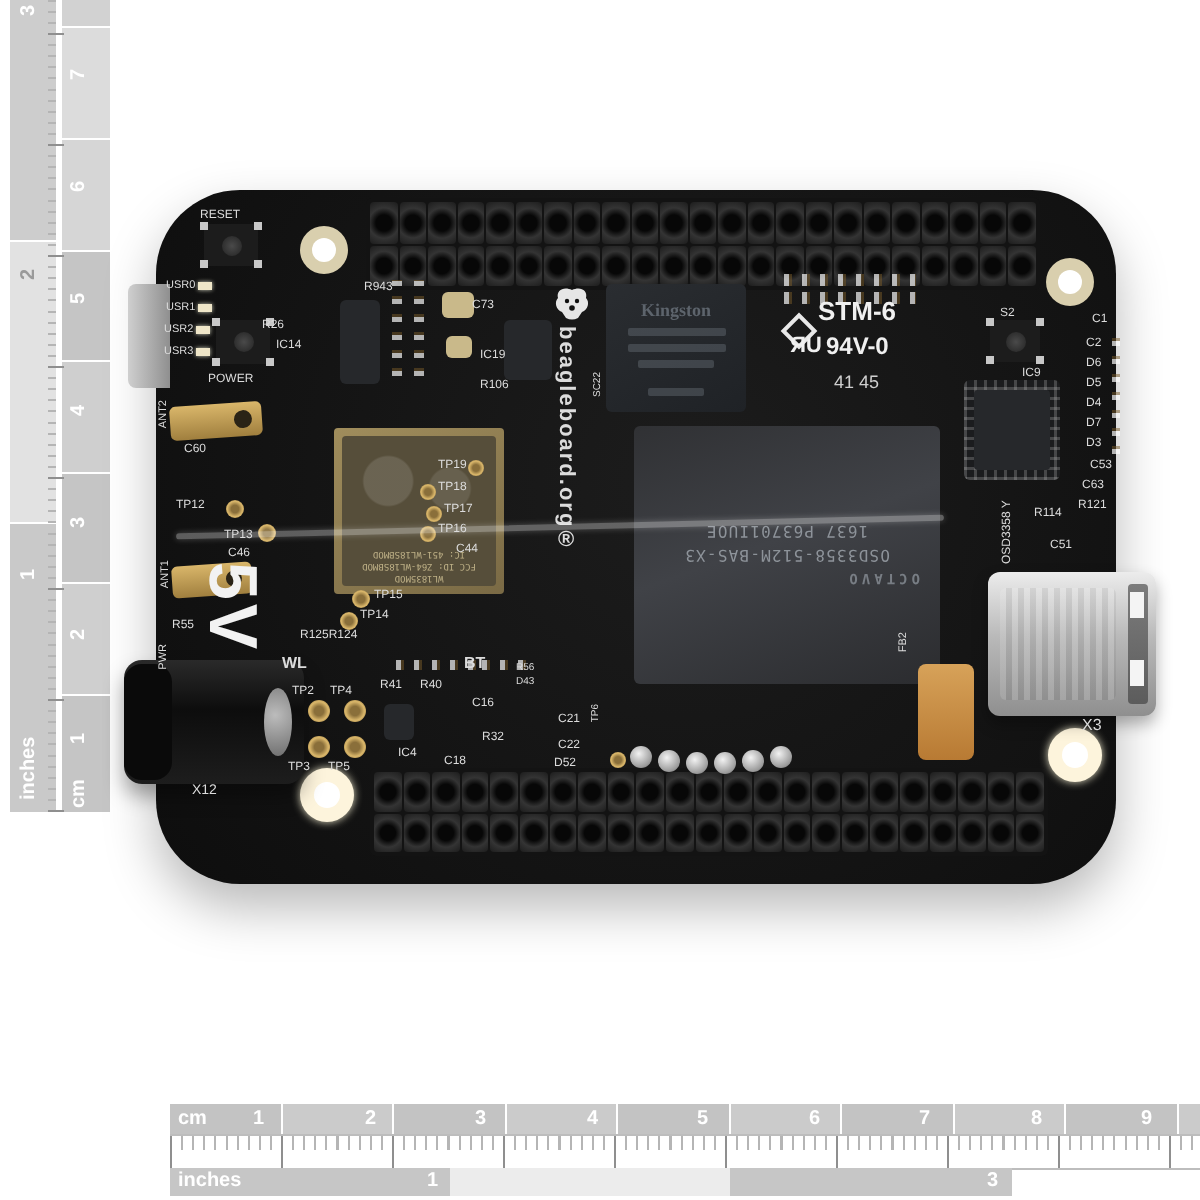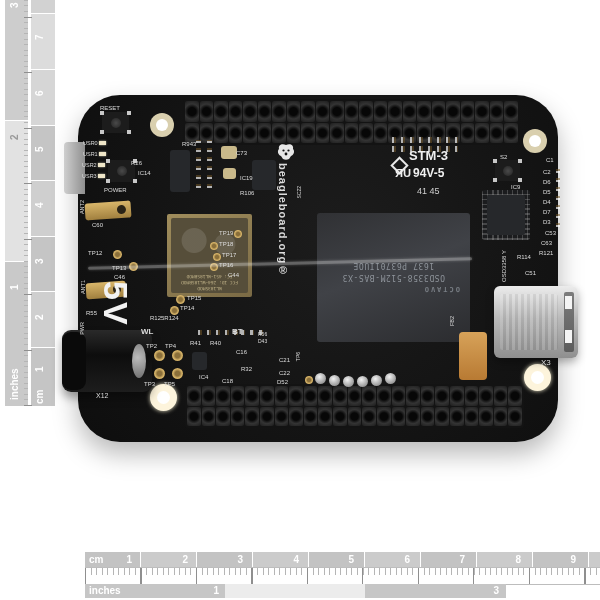--- a/index.html
+++ b/index.html
@@ -251,20 +251,29 @@
       <div class="pad" style="right:-2px;top:-1px;"></div>
       <div class="pad" style="left:-2px;bottom:-1px;"></div>
       <div class="pad" style="right:-2px;bottom:-1px;"></div>
     </div>
 
   <div class="led" style="left:99px;top:141px;"></div>
   <div class="led" style="left:99px;top:152px;"></div>
   <div class="led" style="left:98px;top:163px;"></div>
   <div class="led" style="left:98px;top:174px;"></div>
 
+  <div class="chip" style="left:303px;top:142px;width:70px;height:64px;background:linear-gradient(150deg,#2a2d31,#1f2226);">
+    <div class="kng">
+      <div style="color:#5d646c;font-size:9px;font-weight:bold;font-family:'Liberation Serif',serif;">Kingston</div>
+      <div class="b"></div>
+        <div class="b"></div>
+        <div class="b" style="width:55%;"></div>
+        <div class="b" style="width:40%;margin-top:6px;"></div>
+    </div>
+  </div>
 
   <div class="chip" style="left:317px;top:213px;width:153px;height:129px;background:linear-gradient(160deg,#303134,#404247 45%,#2b2c2f);">
     <div class="octext">
       <div style="font-weight:bold;letter-spacing:2px;align-self:flex-start;margin-left:10px;font-size:7px;color:#7f858c;">OCTAVO</div>
       <div>OSD3358-512M-BAS-X3</div>
       <div>1637 P63701IUOE</div>
     </div>
   </div>
 
   <div class="chip" style="left:482px;top:190px;width:48px;height:50px;background:
@@ -332,23 +341,23 @@
 
   <svg style="position:absolute;left:276px;top:143px;" width="20" height="18" viewBox="0 0 20 18">
     <path d="M10 2 C6 0 2 2 3 6 C1 8 2 12 5 13 L7 16 C9 17 11 17 13 16 L15 13 C18 12 19 8 17 6 C18 2 14 0 10 2 Z" fill="#e6e6e6"></path>
     <circle cx="7.5" cy="7.5" r="1.1" fill="#111"></circle>
       <circle cx="12.5" cy="7.5" r="1.1" fill="#111"></circle>
     <circle cx="10" cy="11" r="1.4" fill="#111"></circle>
   </svg>
   <div class="lbl v" style="left:280px;top:163px;font-size:11px;font-weight:bold;letter-spacing:1px;height:170px;transform:none;writing-mode:vertical-rl;">beagleboard.org®</div>
 
   <div style="position:absolute;left:393px;top:159px;width:9px;height:9px;border:2px solid #e8e8e8;transform:rotate(45deg);"></div>
-  <div class="lbl" style="left:409px;top:153px;font-size:13px;font-weight:bold;color:#f0f0f0;">STM-3</div>
+  <div class="lbl" style="left:409px;top:153px;font-size:13px;font-weight:bold;color:#f0f0f0;">STM-6</div>
   <div class="lbl" style="left:395px;top:170px;font-size:11px;font-weight:bold;color:#f0f0f0;transform:scaleX(-1);">UR</div>
-  <div class="lbl" style="left:413px;top:170px;font-size:12px;font-weight:bold;color:#f0f0f0;">94V-5</div>
+  <div class="lbl" style="left:413px;top:170px;font-size:12px;font-weight:bold;color:#f0f0f0;">94V-0</div>
   <div class="lbl" style="left:417px;top:188px;font-size:9px;color:#cfcfcf;">41 45</div>
 
   <div class="lbl" style="left:94px;top:300px;font-size:34px;font-weight:bold;color:#f2f2f2;transform:rotate(90deg);transform-origin:center;width:44px;text-align:center;letter-spacing:2px;">5V</div>
 
   <div class="glare"></div>
 
   <div class="lbl" style="left:100px;top:105px;">RESET</div>
   <div class="lbl" style="left:83px;top:140px;font-size:5.5px;">USR0</div>
   <div class="lbl" style="left:83px;top:151px;font-size:5.5px;">USR1</div>
   <div class="lbl" style="left:82px;top:162px;font-size:5.5px;">USR2</div>

